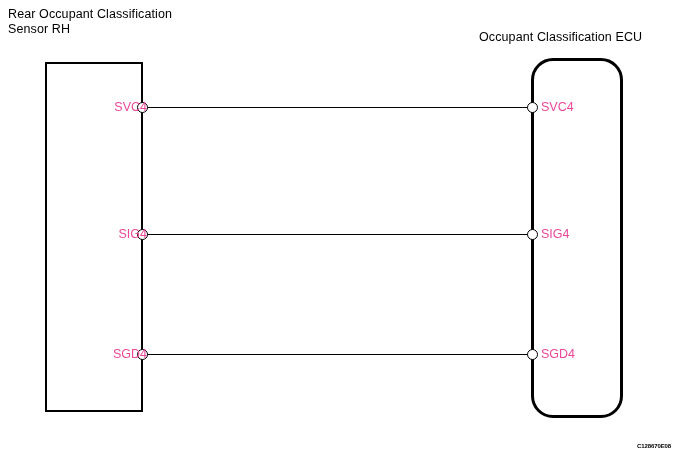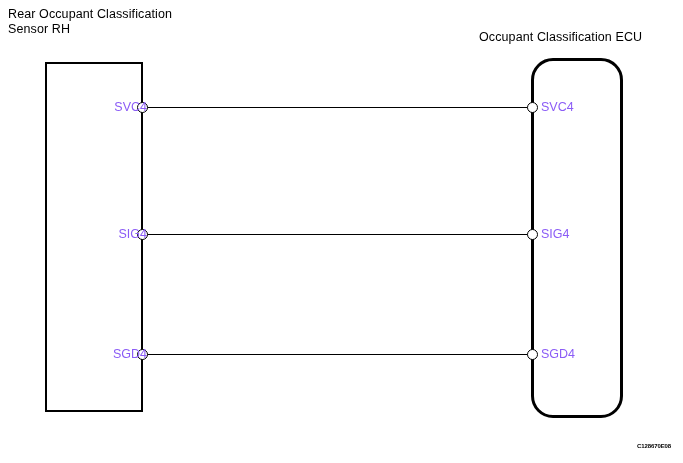--- a/index.html
+++ b/index.html
@@ -74,21 +74,21 @@
     background: #ffffff;
     box-sizing: border-box;
     z-index: 5;
   }
   .pin-dot.left  { left: 137px; }
   .pin-dot.right { left: 527px; }
   .pin-label {
     position: absolute;
     font-size: 12.5px;
     line-height: 12.5px;
-    color: #8b5cf6;
+    color: #ec4899;
     white-space: pre;
     z-index: 6;
   }
   .pin-label.left {
     right: 552px;
     text-align: right;
   }
   .pin-label.right {
     left: 541px;
     text-align: left;

